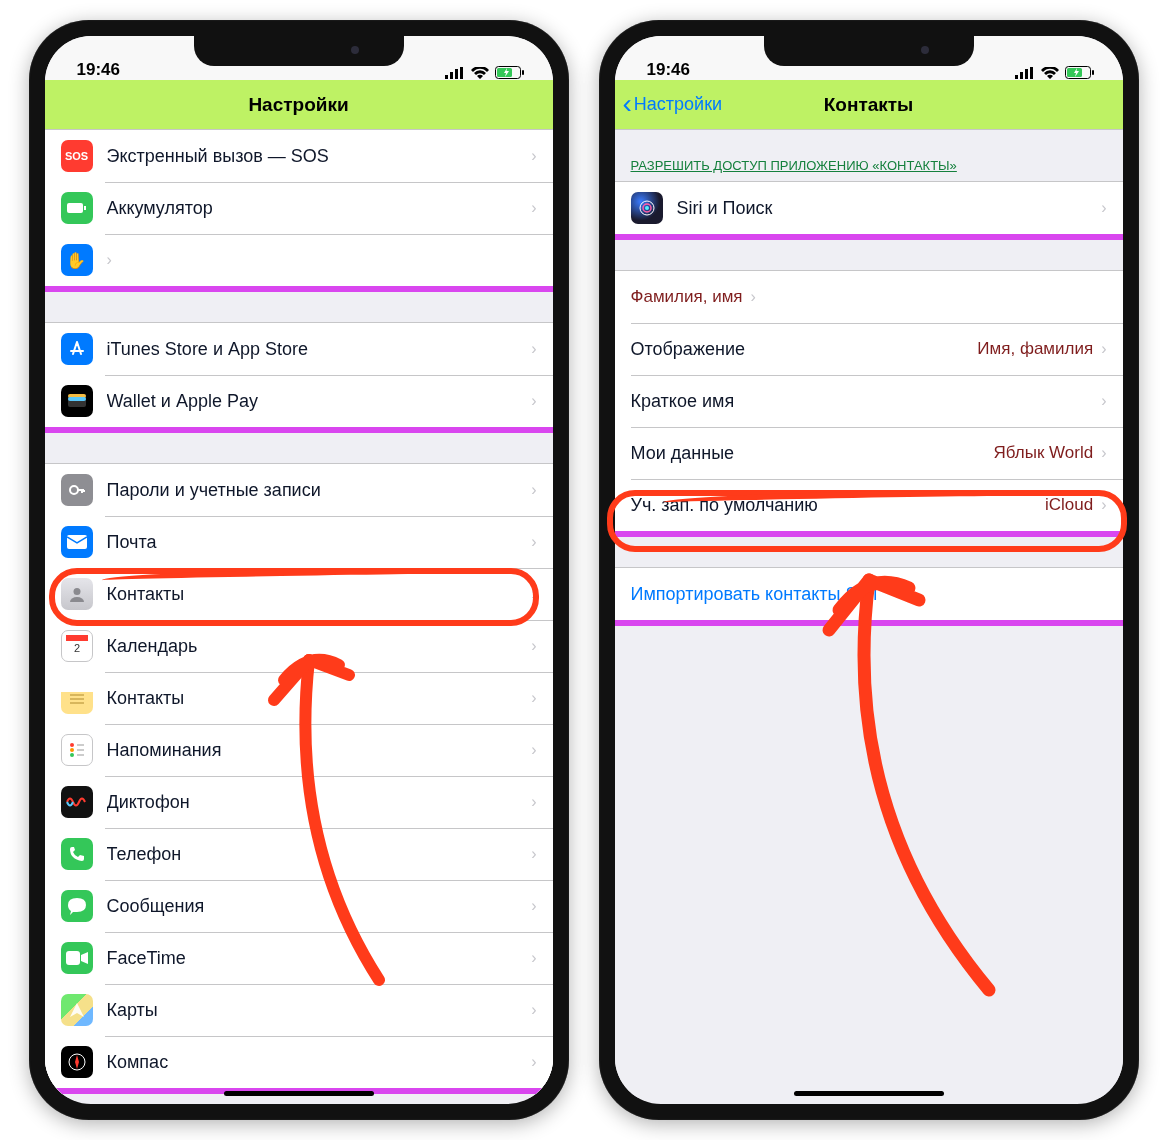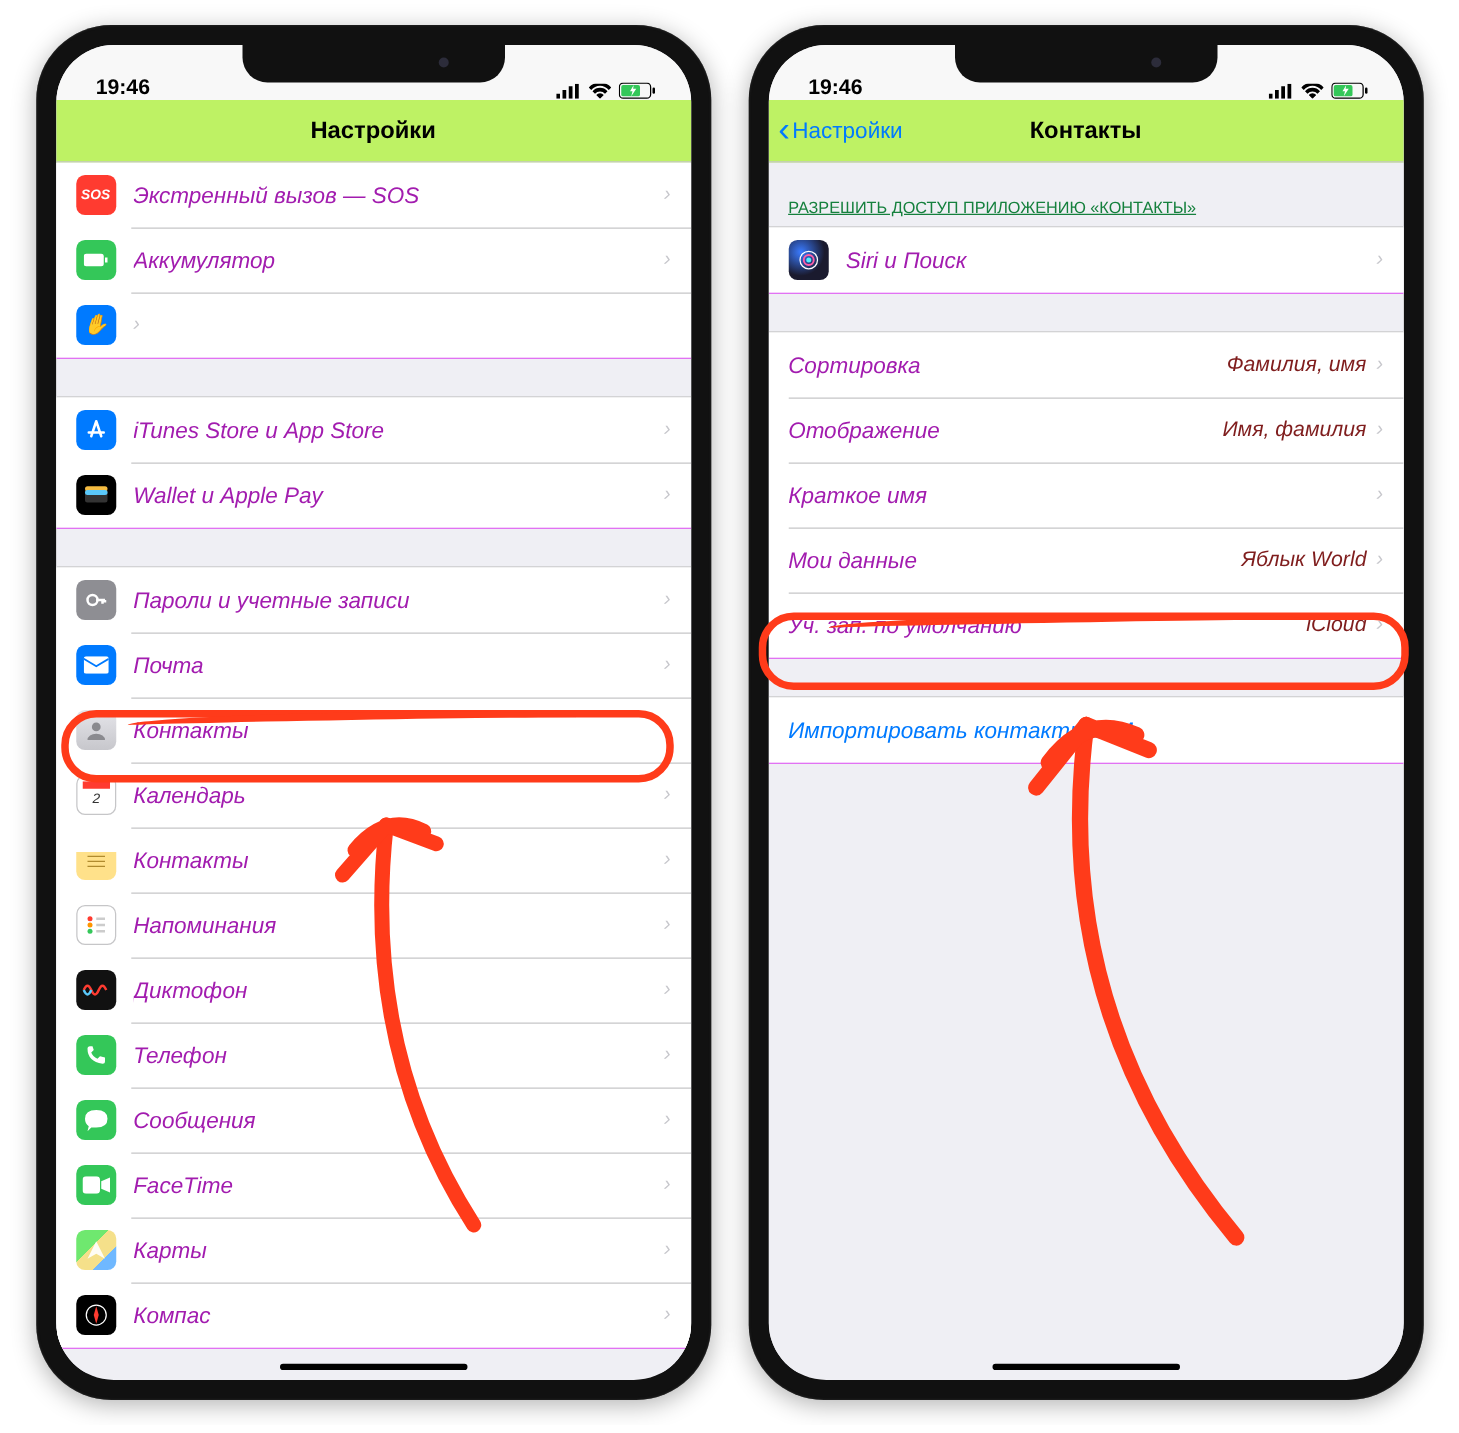--- a/index.html
+++ b/index.html
@@ -74,21 +74,21 @@
     align-items: center;
     color: #007aff;
     font-size: 18px;
     gap: 2px;
   }
   .content {
     height: calc(100% - 94px - 6px);
     overflow: hidden;
     background: #efeff4;
   }
-  .group { background:#fff; border-top:1px solid #c6c6c8; border-bottom:1px solid #d946ef; margin-top: 30px; font-style: italic;}
+  .group { background:#fff; border-top:1px solid #c6c6c8; border-bottom:6px solid #d946ef; margin-top: 30px;}
   .group.first { margin-top: 0; border-top:none;}
   .group-header {
     font-size: 13px;
     color: #15803d;
     padding: 28px 16px 8px 16px;
     text-transform: uppercase;
     text-decoration: underline;
   }
   .row {
     display: flex;
@@ -104,21 +104,21 @@
   }
   .row.noicon + .row.noicon::before { left:16px; }
   .row .icon {
     width: 32px; height: 32px; border-radius: 7px;
     display:flex; align-items:center; justify-content:center;
     margin-right: 14px;
     flex-shrink:0;
     color:#fff;
     font-size:16px;
   }
-  .row .label { font-size: 18px; color:#a21caf; flex:1; white-space:nowrap; overflow:hidden; text-overflow:ellipsis;}
+  .row .label { font-size: 18px; color:#0f172a; flex:1; white-space:nowrap; overflow:hidden; text-overflow:ellipsis;}
   .row .value { font-size: 17px; color:#7f1d1d; margin-right:8px;}
   .row .chev { color:#c7c7cc; }
   .row.link .label { color:#007aff; }
   .home-indicator {
     position:absolute; bottom:8px; left:50%; transform:translateX(-50%);
     width:150px; height:5px; border-radius:3px; background:#000;
   }
   
   .annot-circle {
     position:absolute;
@@ -420,21 +420,20 @@
                 <circle cx="10" cy="10" r="2" fill="#5ef"></circle>
               </svg>
             </div>
           <span class="label">Siri и Поиск</span>
           <span class="chev">›</span>
         </div>
       </div>
 
       <div class="group">
         <div class="row noicon">
-          <span class="label">Сортировка</span>
           <span class="value">Фамилия, имя</span>
           <span class="chev">›</span>
         </div>
         <div class="row noicon">
           <span class="label">Отображение</span>
           <span class="value">Имя, фамилия</span>
           <span class="chev">›</span>
         </div>
         <div class="row noicon">
           <span class="label">Краткое имя</span>

